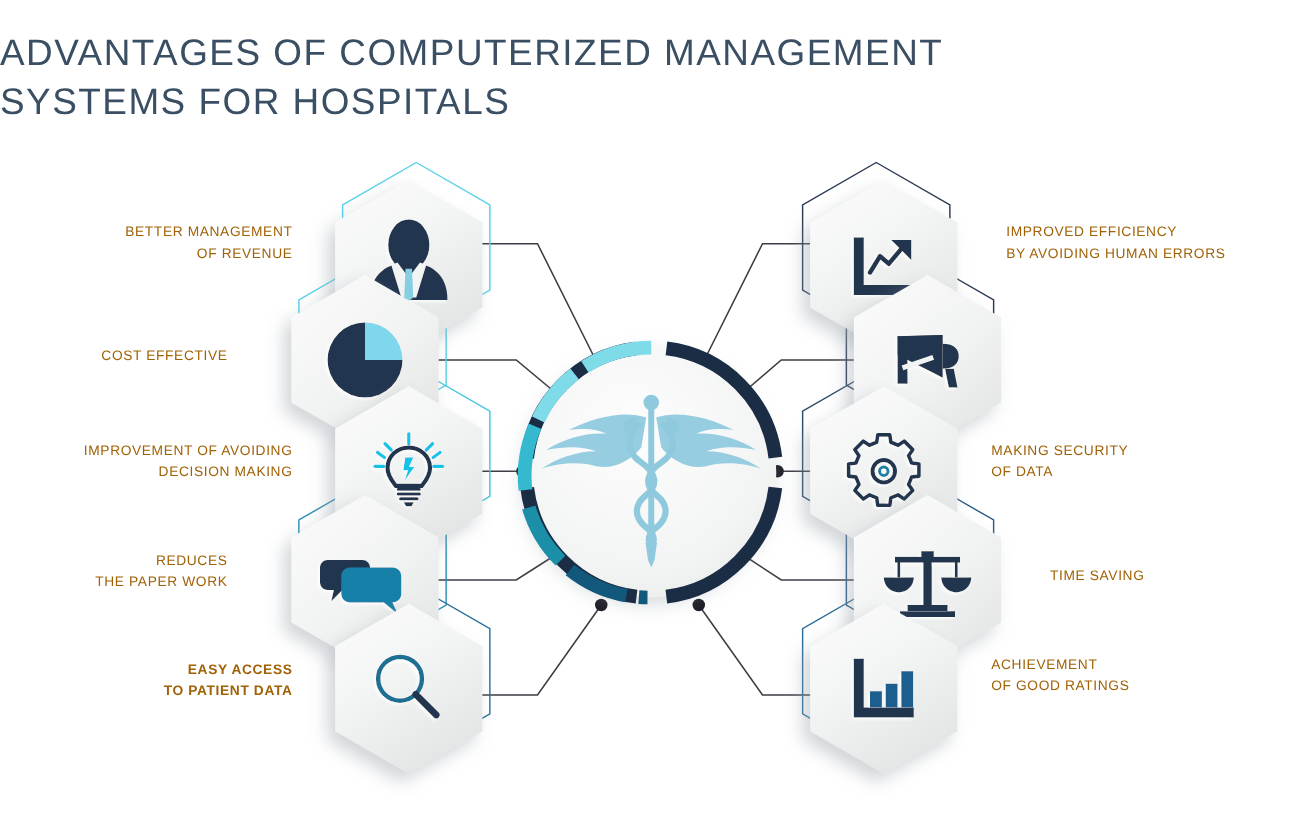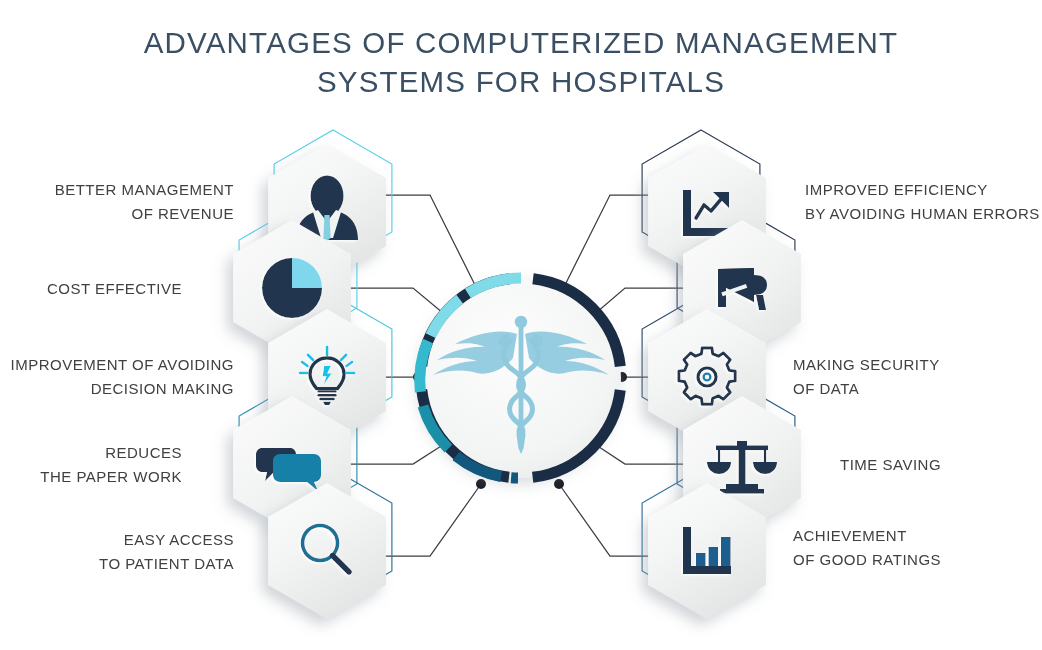--- a/index.html
+++ b/index.html
@@ -8,32 +8,32 @@
     width:1042px;height:650px;overflow:hidden;
     background:#ffffff;
     font-family:"Liberation Sans","DejaVu Sans",sans-serif;
     color:#3d5066;
     position:relative;
   }
   #infographic{position:absolute;inset:0;width:1042px;height:650px;}
 
   .title{
     position:absolute;top:24px;left:0;width:1042px;
-    text-align:center;
+    text-align:left;
     font-size:29.5px;letter-spacing:1.2px;line-height:1.32;
     font-weight:400;color:#3a4f63;
     white-space:pre-line;
   }
 
   svg#scene{position:absolute;top:0;left:0;width:1042px;height:650px;}
 
   .label{
     position:absolute;
-    font-size:15px;letter-spacing:.5px;line-height:1.58;
-    color:#404040;white-space:pre-line;
+    font-size:11px;letter-spacing:.5px;line-height:1.58;
+    color:#a16207;white-space:pre-line;
   }
   .label.left{text-align:right;}
   .label.right{text-align:left;}
 </style>
 </head>
 <body>
 
 <div id="infographic">
 
   <div class="title">ADVANTAGES OF COMPUTERIZED MANAGEMENT
@@ -314,21 +314,21 @@
 OF REVENUE</div>
 
   <div class="label left" style="left:10px;top:277px;width:172px;">COST EFFECTIVE</div>
 
   <div class="label left" style="left:10px;top:353px;width:224px;">IMPROVEMENT OF AVOIDING
 DECISION MAKING</div>
 
   <div class="label left" style="left:10px;top:441px;width:172px;">REDUCES
 THE PAPER WORK</div>
 
-  <div class="label left" style="left:10px;top:528px;width:224px;">EASY ACCESS
+  <div class="label left" style="left:10px;top:528px;width:224px;font-weight:bold;">EASY ACCESS
 TO PATIENT DATA</div>
 
   <div class="label right" style="left:793px;top:178px;width:240px;margin-left:12px;">IMPROVED EFFICIENCY
 BY AVOIDING HUMAN ERRORS</div>
 
 
   <div class="label right" style="left:793px;top:353px;width:240px;">MAKING SECURITY
 OF DATA</div>
 
   <div class="label right" style="left:840px;top:453px;width:193px;">TIME SAVING</div>

